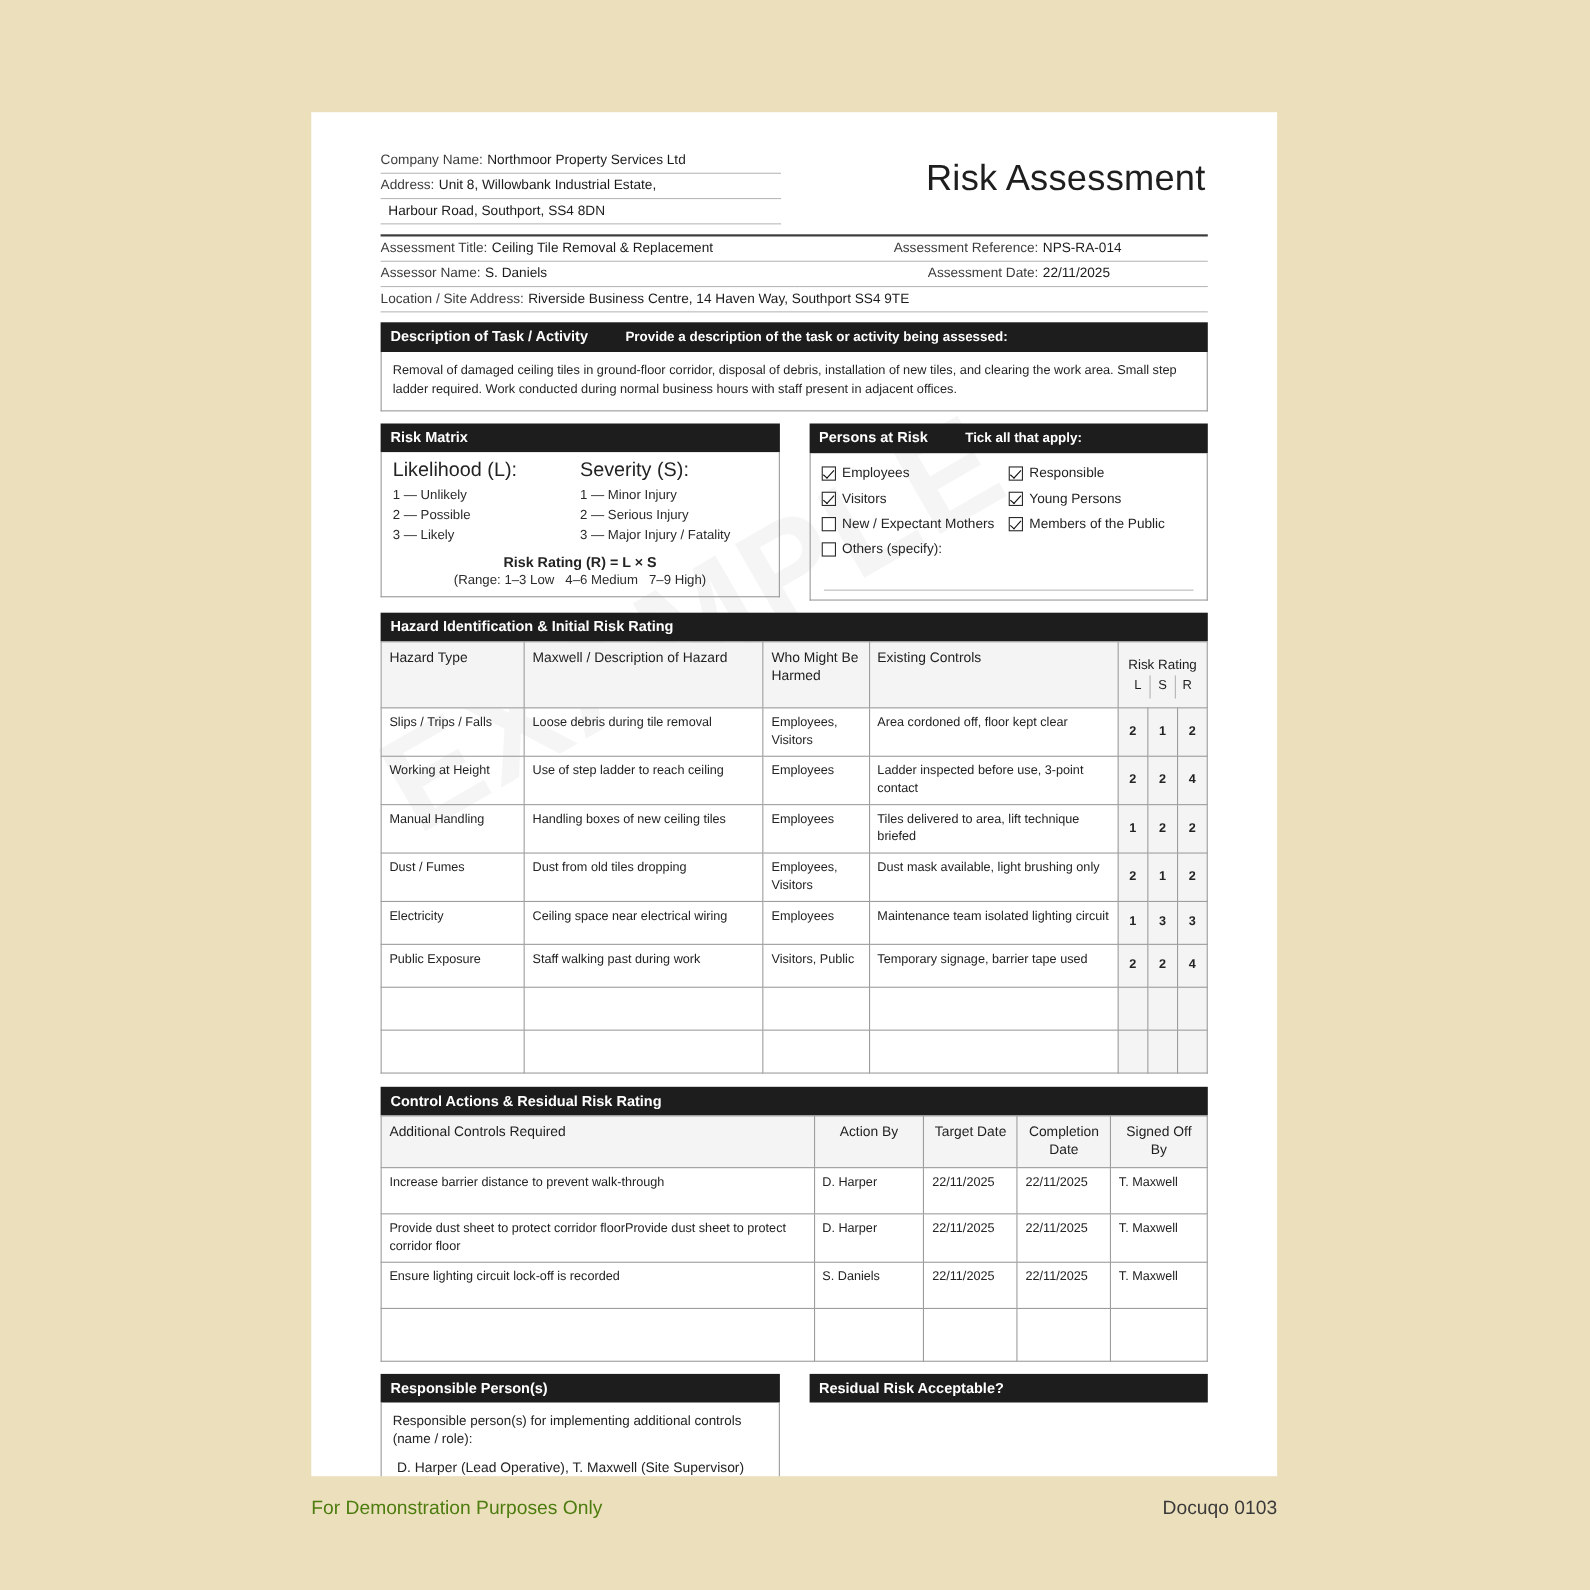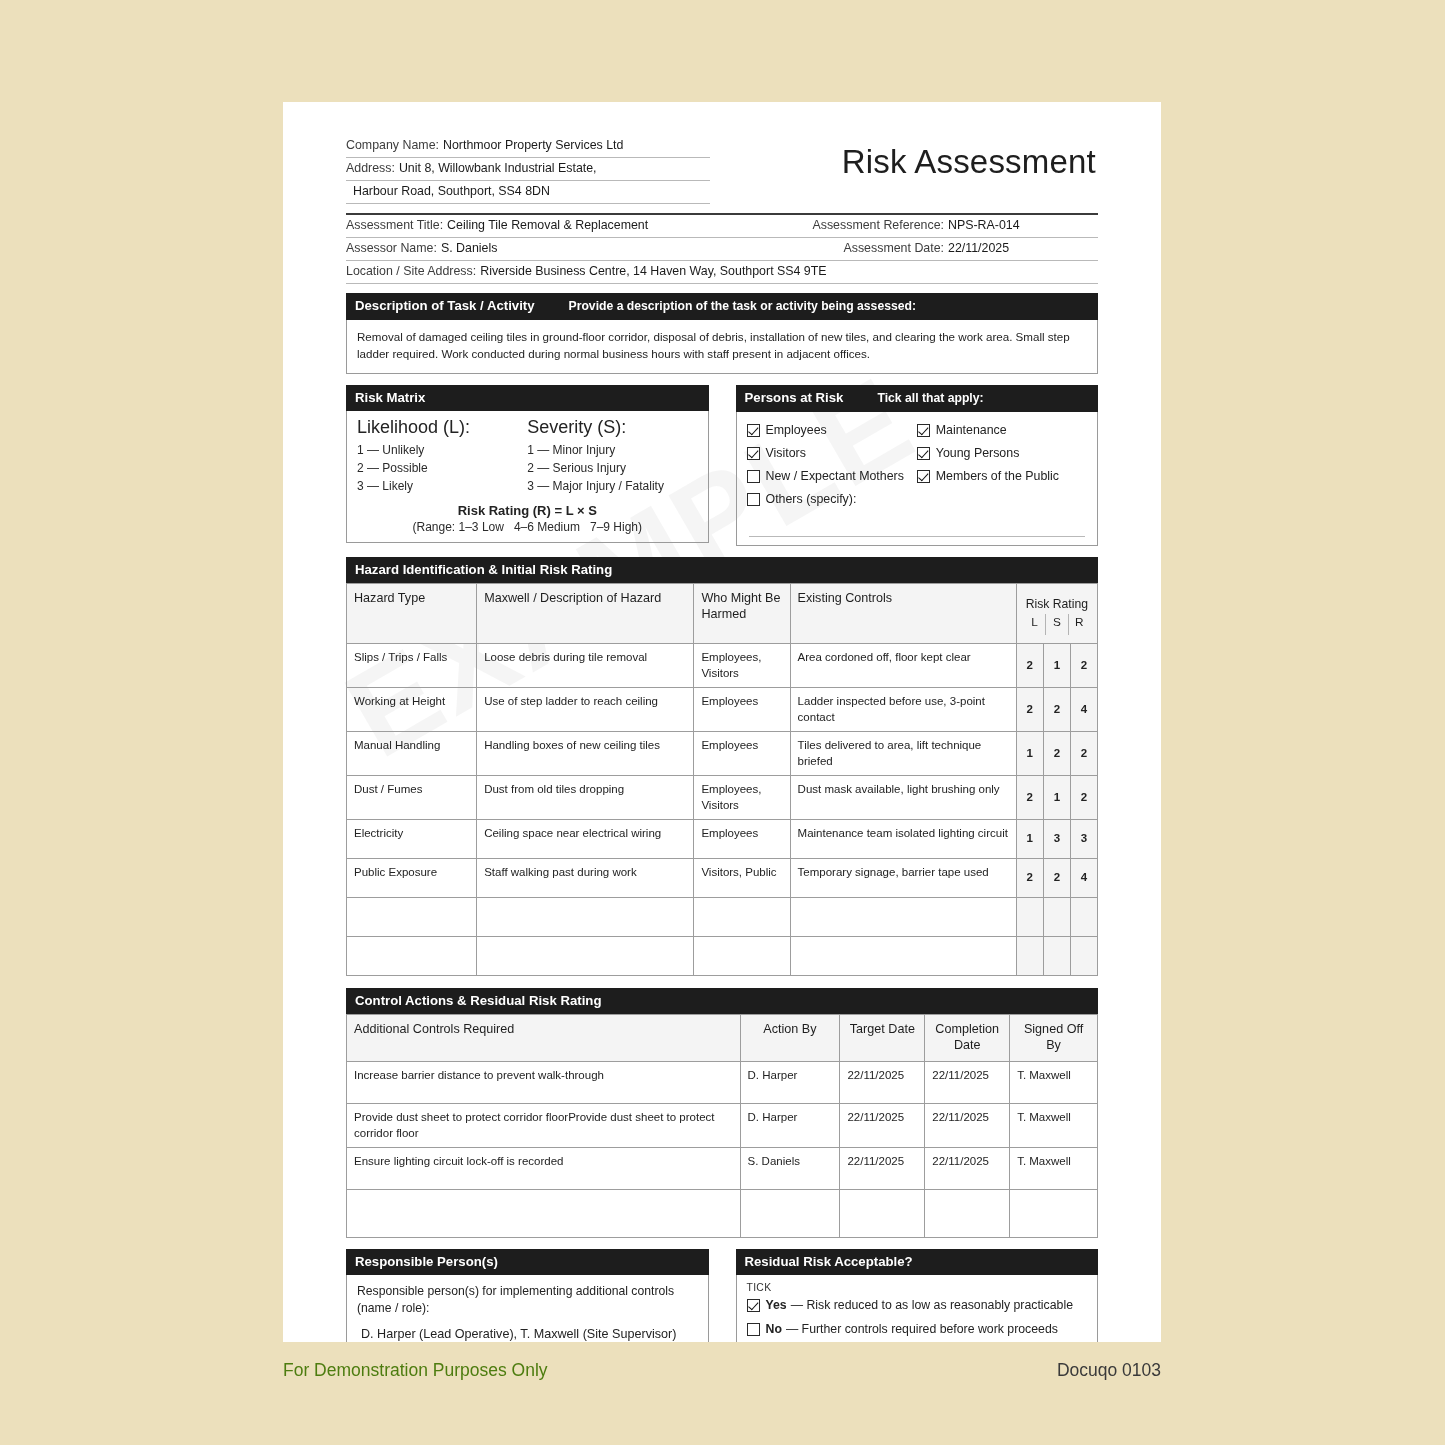--- a/index.html
+++ b/index.html
@@ -357,21 +357,21 @@
                 <span>New / Expectant Mothers</span>
               </div>
               <div class="chk-row">
                 <span class="chk"></span>
                 <span>Others (specify):</span>
               </div>
             </div>
             <div class="persons-col">
               <div class="chk-row">
                 <span class="chk on"></span>
-                <span>Maintenance</span>
+                <span>Responsible</span>
               </div>
               <div class="chk-row">
                 <span class="chk on"></span>
                 <span>Young Persons</span>
               </div>
               <div class="chk-row">
                 <span class="chk on"></span>
                 <span>Members of the Public</span>
               </div>
             </div>
@@ -530,33 +530,20 @@
         </div>
         <div class="boxed resp-body">
           <div>Responsible person(s) for implementing additional controls (name / role):</div>
           <div class="resp-value">D. Harper (Lead Operative), T. Maxwell (Site Supervisor)</div>
         </div>
       </div>
       <div class="panel">
         <div class="bar">
           <span>Residual Risk Acceptable?</span>
         </div>
-        <div class="boxed resid-body">
-          <div class="tick-label">TICK</div>
-          <div class="resid-row">
-            <span class="chk on"></span>
-            <b>Yes</b>
-            <span>— Risk reduced to as low as reasonably practicable</span>
-          </div>
-          <div class="resid-row">
-            <span class="chk"></span>
-            <b>No</b>
-            <span>— Further controls required before work proceeds</span>
-          </div>
-        </div>
       </div>
     </div>
 
   </div>
 </div>
 
 <div class="outside">
   <div class="left">For Demonstration Purposes Only</div>
   <div class="right">Docuqo 0103</div>
 </div>

